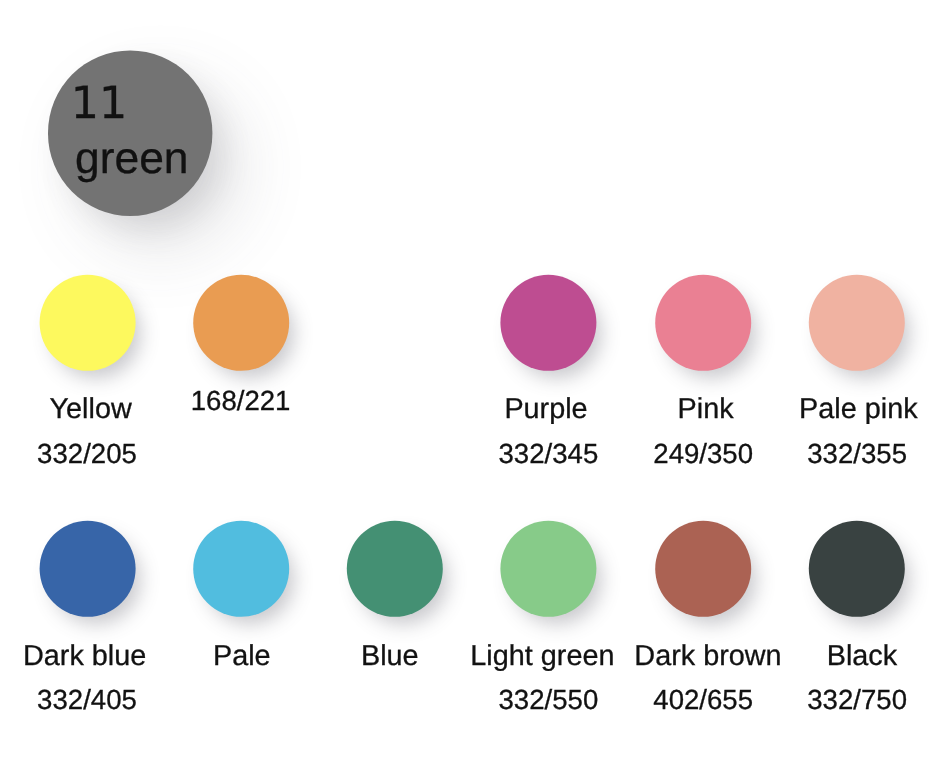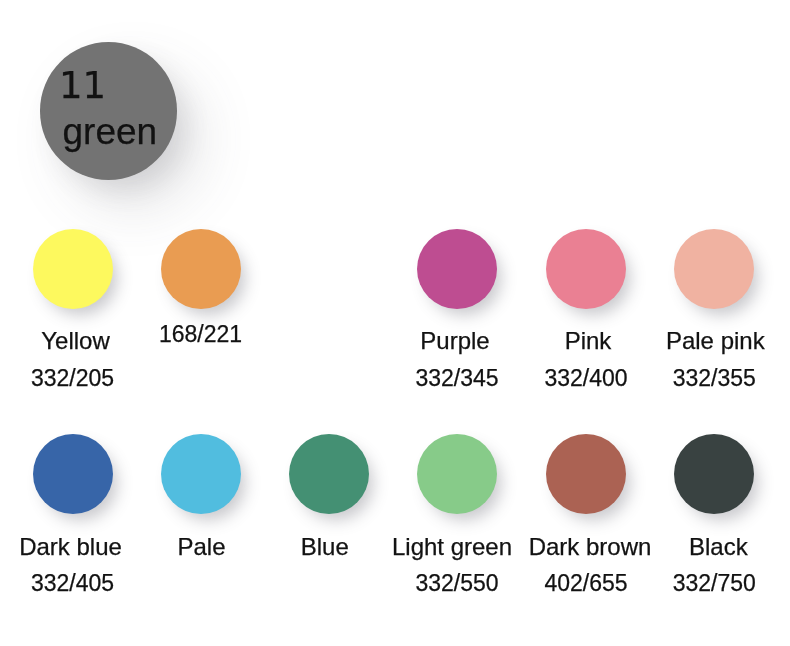--- a/index.html
+++ b/index.html
@@ -122,21 +122,21 @@
 
   <div class="swatch r0 c3">
     <div class="dot" style="background: rgb(190, 77, 145);"></div>
     <div class="name nx-2">Purple</div>
     <div class="code">332/345</div>
   </div>
 
   <div class="swatch r0 c4">
     <div class="dot" style="background: rgb(234, 128, 147);"></div>
     <div class="name nx2">Pink</div>
-    <div class="code">332/400</div>
+    <div class="code">249/350</div>
   </div>
 
   <div class="swatch r0 c5">
     <div class="dot" style="background: rgb(240, 178, 161);"></div>
     <div class="name nx1">Pale pink</div>
     <div class="code">332/355</div>
   </div>
 
   <div class="swatch r1 c0">
     <div class="dot" style="background: rgb(55, 101, 168);"></div>

